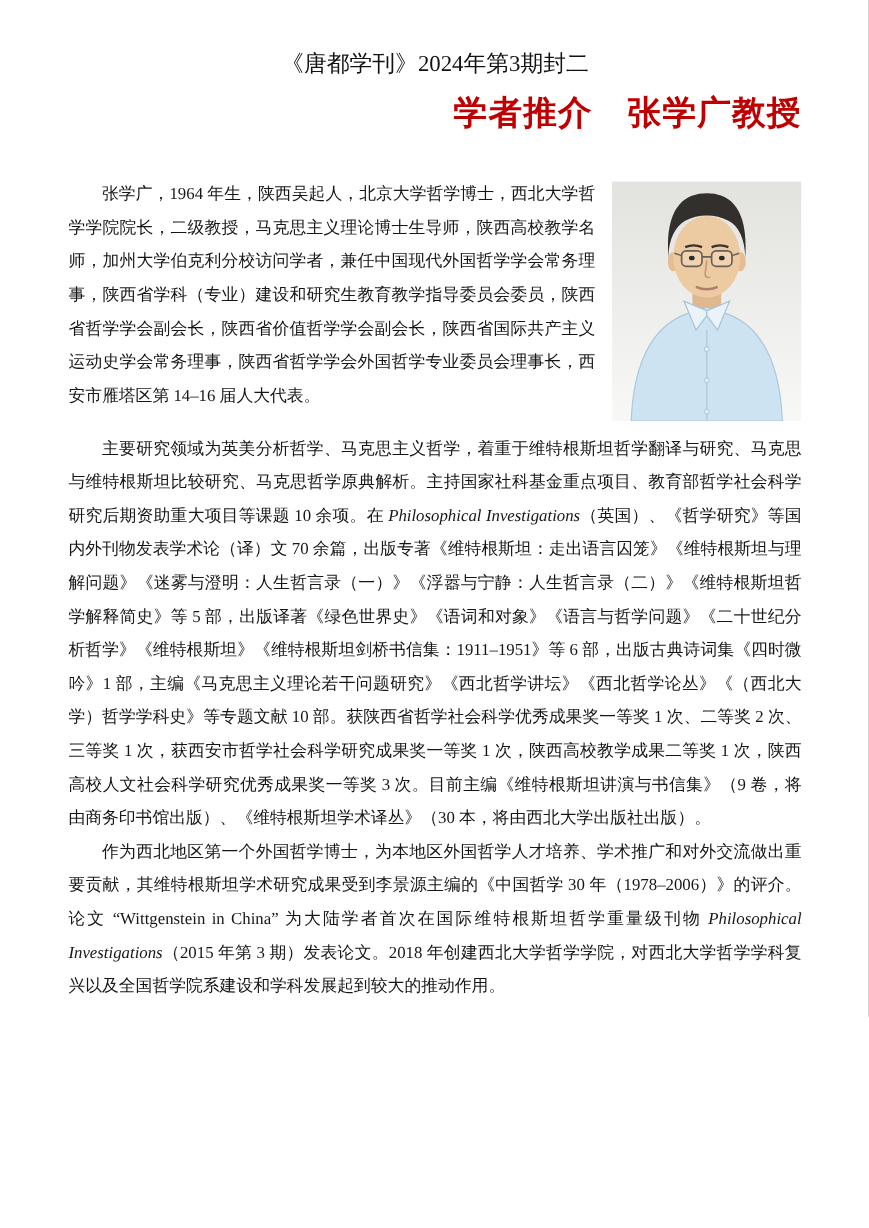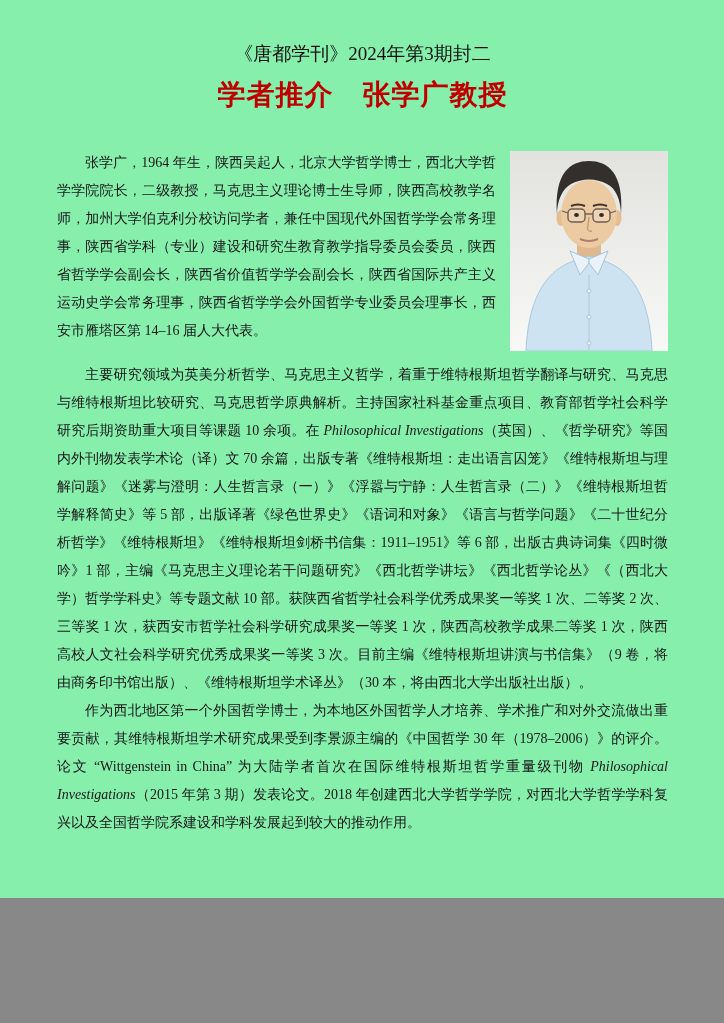--- a/index.html
+++ b/index.html
@@ -1,36 +1,36 @@
 <!DOCTYPE html>
 <html style="--title-red: #c00000; --body-text: #161616; --page-bg: #ffffff; --photo-bg-top: #e2e3df; --photo-bg-bottom: #f8f8f6; --shirt-blue: #cde3f2; --hair-dark: #332f2d; --skin: #eccaa2;"><head>
 <meta charset="utf-8">
 <style>
   html, body { margin: 0; padding: 0; background: #888; }
   .page {
     position: relative;
     width: 724px;
-    height: 898px;
+    height: 1023px;
     margin: 0 auto;
-    background: #86efac;
+    background: #ffffff;
     box-sizing: border-box;
     padding: 42px 56px 0 57px;
     font-family: "Liberation Serif", "DejaVu Serif", serif;
     color: #161616;
     overflow: hidden;
   }
   .journal-header {
     text-align: center;
     font-size: 19px;
     line-height: 24px;
     color: #111;
   }
   .page-title {
     margin: 11px 0 0 0;
-    text-align: center;
+    text-align: right;
     font-size: 28px;
     line-height: 36px;
     font-weight: bold;
     color: var(--title-red, #c00000);
     letter-spacing: 1px;
   }
   .content { margin-top: 36px; }
   .first-block::after { content: ""; display: block; clear: both; }
   .photo {
     float: right;

